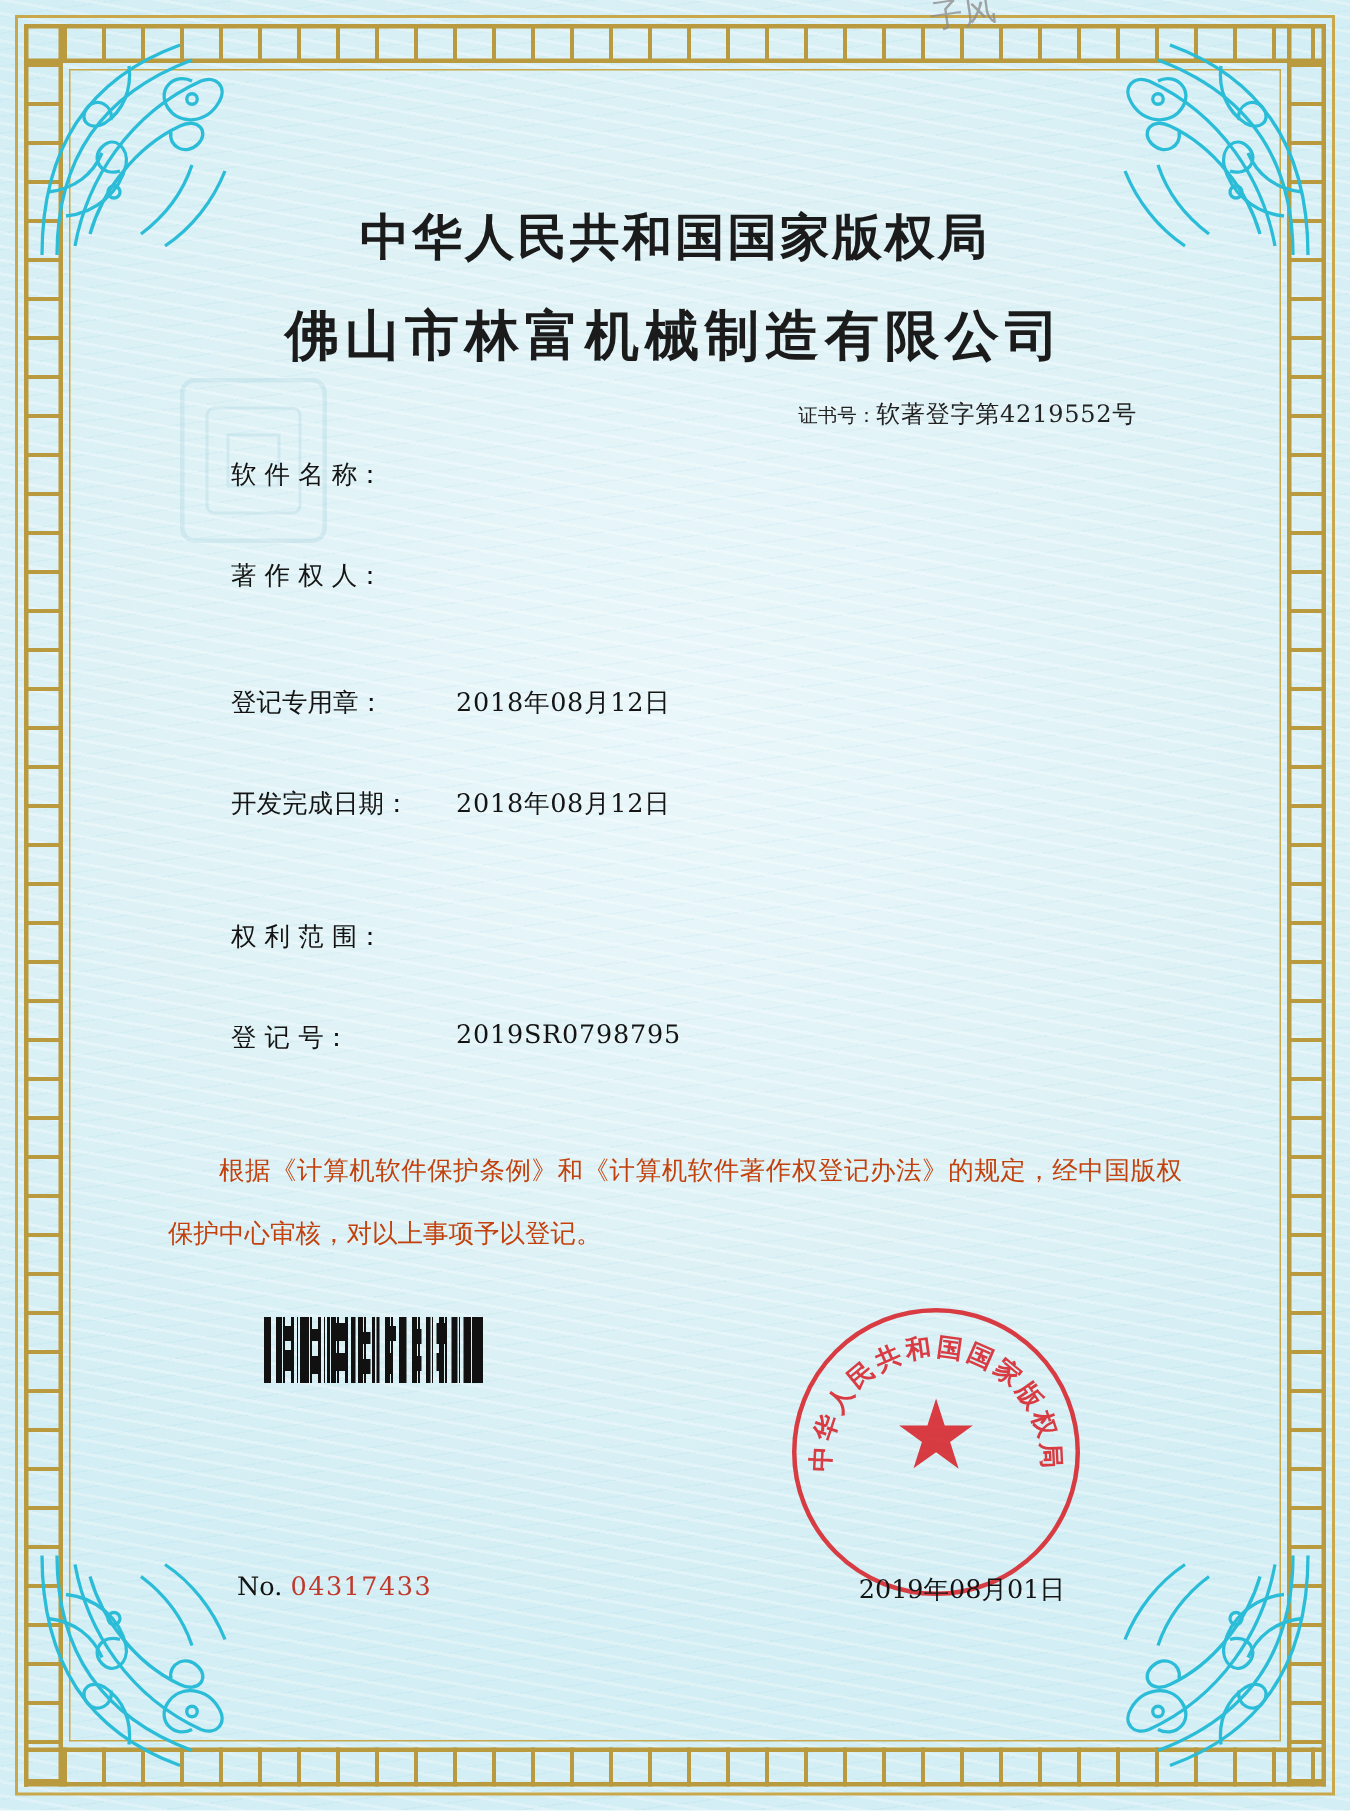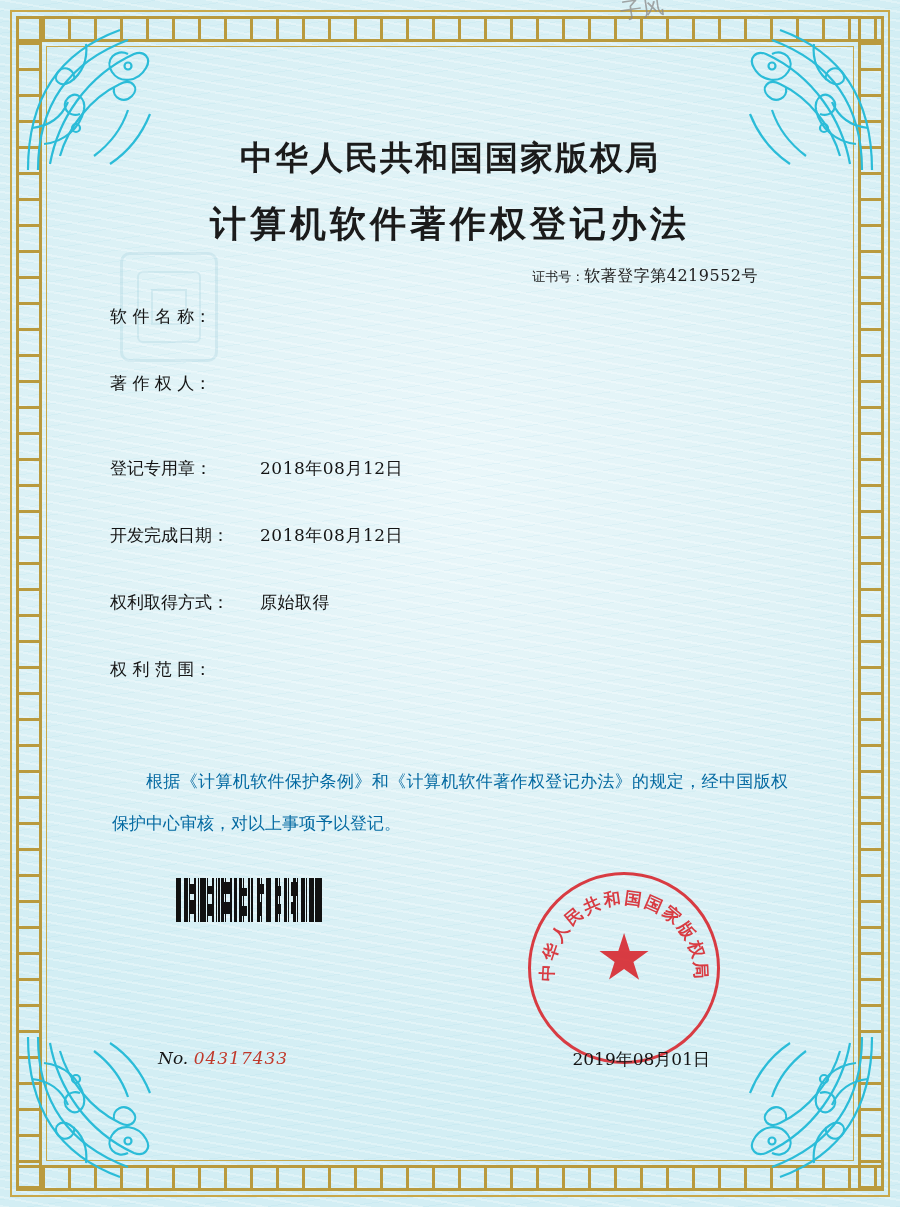--- a/index.html
+++ b/index.html
@@ -172,40 +172,41 @@
     position: absolute;
     left: 110px; top: 305px; right: 110px;
   }
   .field-row {
     display: flex;
     align-items: flex-start;
     margin-bottom: 22px;
     font-size: 17px;
     color: #141414;
     font-family: "DejaVu Serif", serif;
+    margin-left: 44px;
   }
   .field-label {
     width: 150px;
     flex: 0 0 150px;
     letter-spacing: 0px;
     white-space: nowrap;
   }
   .field-value {
     flex: 1;
     letter-spacing: .5px;
   }
   .field-value .line2 { display: block; margin-top: 6px; }
 
   
   .statement {
     position: absolute;
     left: 112px; right: 112px; top: 760px;
     font-size: 17px;
     line-height: 42px;
-    color: #0369a1;
+    color: #c2410c;
     font-family: "DejaVu Serif", serif;
     text-align: justify;
   }
   .statement p { margin: 0; text-indent: 34px; }
 
   
   .barcode {
     position: absolute;
     left: 176px; top: 878px;
     width: 146px; height: 44px;
@@ -254,21 +255,20 @@
     color: #d8232a;
   }
 
   
   .footer-no {
     position: absolute;
     left: 158px; top: 1048px;
     font-size: 17px;
     color: #141414;
     font-family: "DejaVu Serif", serif;
-    font-style: italic;
   }
   .footer-no .val {
     color: #c0392b;
     letter-spacing: 1px;
   }
   .footer-date {
     position: absolute;
     right: 190px; top: 1048px;
     font-size: 17px;
     color: #141414;
@@ -352,21 +352,21 @@
       <path d="M70 132 C86 120 98 104 104 86"></path>
       <path d="M86 140 C104 128 118 110 126 90"></path>
     </svg>
   </div>
 
   <div class="handwrite">子风</div>
 
   <div class="watermark"></div>
 
   <div class="title-main">中华人民共和国国家版权局</div>
-  <div class="title-sub">计算机软件著作权登记办法</div>
+  <div class="title-sub">佛山市林富机械制造有限公司</div>
 
   <div class="cert-no">
     <span>证书号：</span><span class="num">软著登字第4219552号</span>
   </div>
 
   <div class="fields">
 
     <div class="field-row">
       <div class="field-label">软 件 名 称：</div>
     </div>
@@ -386,33 +386,33 @@
 
     <div style="height:22px"></div>
 
     <div class="field-row">
       <div class="field-label">开发完成日期：</div>
       <div class="field-value">2018年08月12日</div>
     </div>
 
     <div style="height:22px"></div>
 
-    <div class="field-row">
-      <div class="field-label">权利取得方式：</div>
-      <div class="field-value">原始取得</div>
-    </div>
 
     <div style="height:22px"></div>
 
     <div class="field-row">
       <div class="field-label">权 利 范 围：</div>
     </div>
 
     <div style="height:22px"></div>
 
+    <div class="field-row">
+      <div class="field-label">登 记 号：</div>
+      <div class="field-value">2019SR0798795</div>
+    </div>
 
   </div>
 
   <div class="statement">
     <p>根据《计算机软件保护条例》和《计算机软件著作权登记办法》的规定，经中国版权保护中心审核，对以上事项予以登记。</p>
   </div>
 
   <div class="barcode">
     <div class="blk" style="left:0;top:0;width:4px;height:44px"></div>
     <div class="blk" style="left:8px;top:0;width:2px;height:44px"></div>

